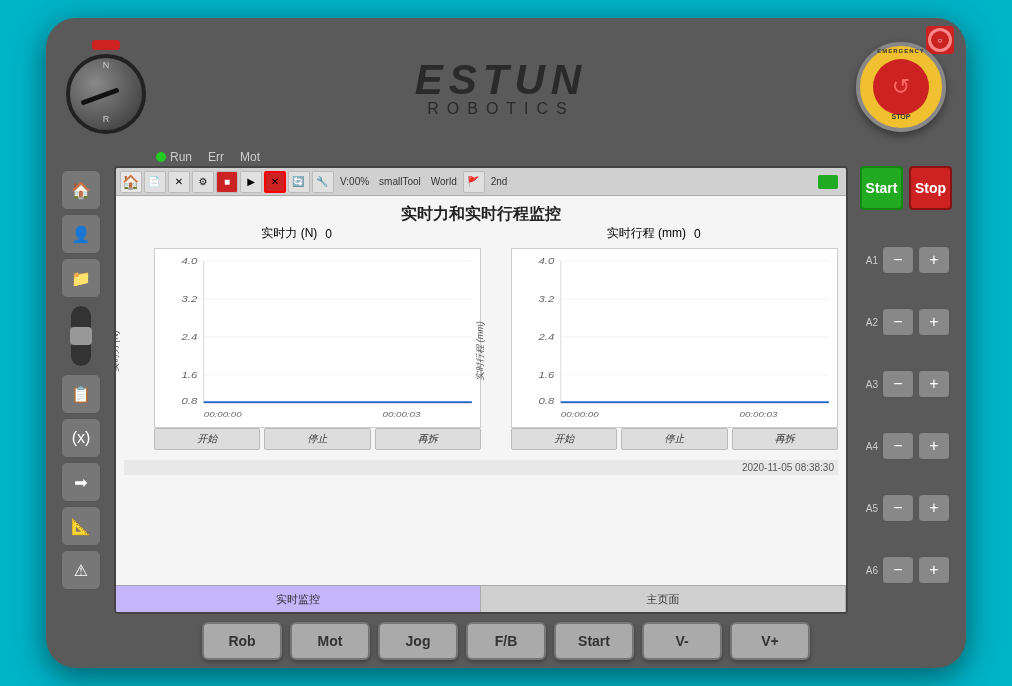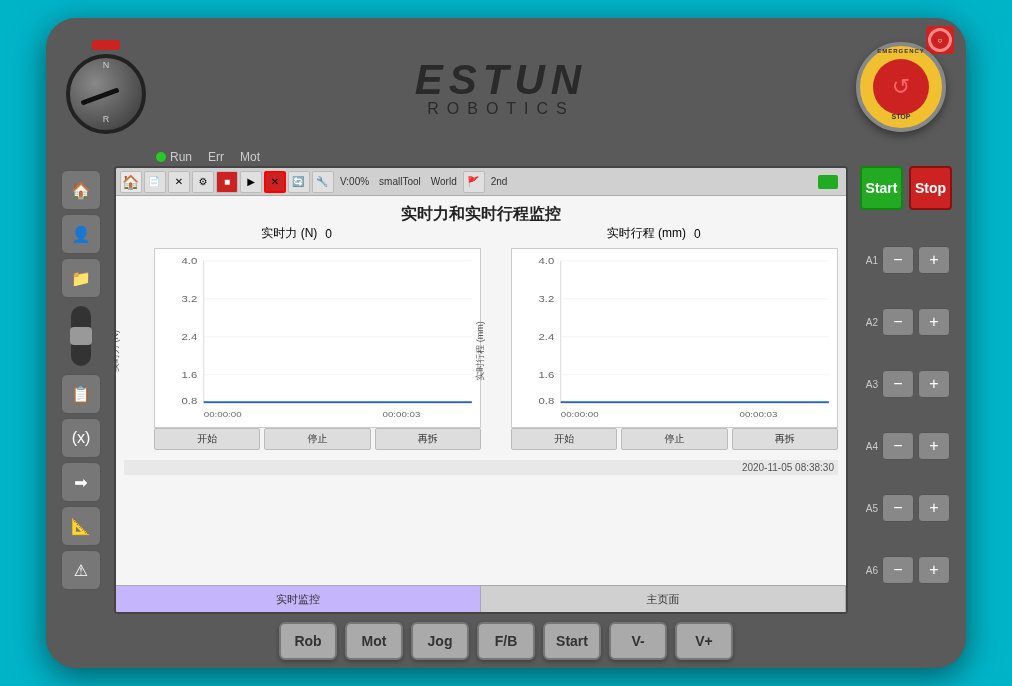--- a/index.html
+++ b/index.html
@@ -295,20 +295,21 @@
 
     .monitor-label {
       display: flex;
       align-items: center;
       gap: 8px;
     }
 
     .charts-row {
       display: flex;
       margin-bottom: 6px;
+      font-style: italic;
     }
 
     .chart-container {
       flex: 1;
       background: #fff;
       border: 1px solid #ccc;
       height: 180px;
       position: relative;
     }
 
@@ -460,21 +461,21 @@
 
     
     .bottom-buttons {
       display: flex;
       gap: 8px;
       padding: 8px 60px;
       justify-content: center;
     }
 
     .bottom-btn {
-      width: 58px;
+      width: 80px;
       height: 38px;
       background: #aaa;
       border: 2px solid #777;
       border-radius: 6px;
       display: flex;
       align-items: center;
       justify-content: center;
       color: #333;
       font-size: 14px;
       font-weight: bold;

